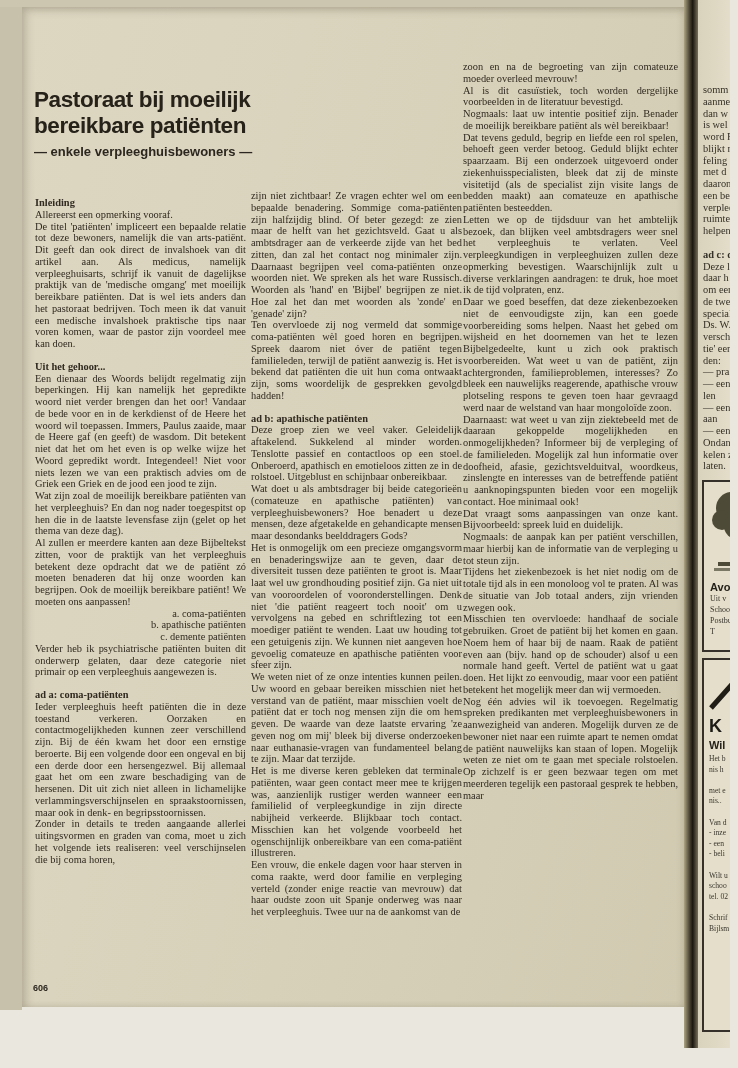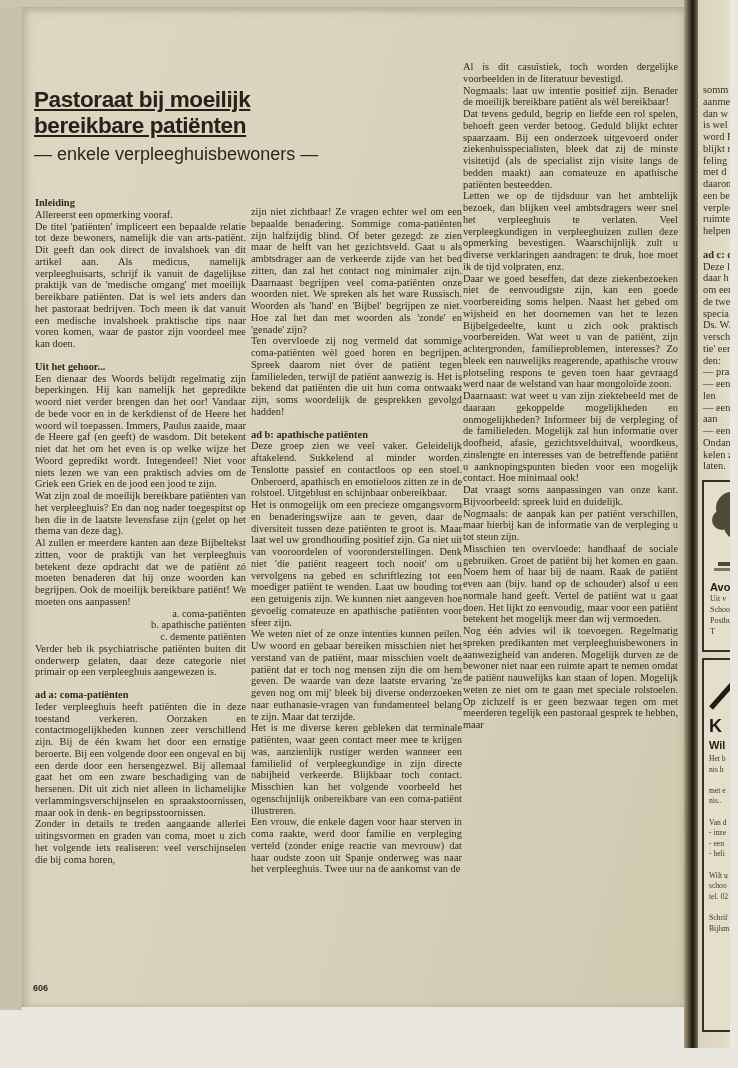--- a/index.html
+++ b/index.html
@@ -21,30 +21,30 @@
     background:linear-gradient(90deg,#d9d2bc,#e3ddc9);overflow:hidden;}
 
   .title{
     position:absolute;left:12px;top:80px;width:224px;
     font-family:"Liberation Sans","DejaVu Sans",sans-serif;
     font-size:22.5px;line-height:26px;font-weight:700;letter-spacing:-.4px;color:#26221a;
   }
   .subtitle{
     position:absolute;left:12px;top:137px;width:224px;
     font-family:"Liberation Sans","DejaVu Sans",sans-serif;
-    font-size:18px;font-weight:400;color:#2b2720;white-space:nowrap;
+    font-size:13px;font-weight:700;color:#2b2720;white-space:nowrap;
   }
 
   .col{
     position:absolute;color:#302a20;
     font-size:10.4px;line-height:11.75px;text-align:justify;
     overflow:hidden;
   }
   .col1{left:13px;top:190px;width:211px;height:788px;}
-  .col2{left:229px;top:183px;width:211px;height:812px;margin-top:16px;}
+  .col2{left:229px;top:183px;width:211px;height:812px;}
   .col3{left:441px;top:54px;width:215px;height:928px;}
   .blk{margin:0;}
   .blk.heading{font-weight:700;margin-top:11px;text-align:left;}
   .col .blk:first-child,.frag-area .blk:first-child{margin-top:0;}
   .blk.list{text-align:right;}
   .blk.frag{white-space:pre-line;text-align:left;}
   .pageno{
     position:absolute;left:11px;top:976px;
     font-family:"Liberation Sans","DejaVu Sans",sans-serif;
     font-size:9px;font-weight:700;color:#2c2820;text-align:right;
@@ -65,21 +65,21 @@
   .k-title{font-family:"Liberation Sans","DejaVu Sans",sans-serif;font-weight:700;font-size:11px;color:#221f19;margin-top:2px;}
   .k-lines{font-size:7.6px;line-height:10.6px;color:#3a362c;white-space:pre-line;margin-top:3px;}
 </style>
 </head>
 <body>
 
 <div class="edge-left"></div>
 <div class="edge-top"></div>
 
 <div class="page-left">
-  <h1 class="title" style="margin:0;text-decoration:underline;">Pastoraat bij moeilijk bereikbare patiënten</h1>
+  <h1 class="title" style="margin:0;">Pastoraat bij moeilijk bereikbare patiënten</h1>
   <div class="subtitle">— enkele verpleeghuisbewoners —</div>
 
   <div class="col col1">
       <div class="blk heading">Inleiding</div>
       <div class="blk para">Allereerst een opmerking vooraf.</div>
       <div class="blk para">De titel 'patiënten' impliceert een bepaalde relatie tot deze bewoners, namelijk die van arts-patiënt. Dit geeft dan ook direct de invalshoek van dit artikel aan. Als medicus, namelijk verpleeghuisarts, schrijf ik vanuit de dagelijkse praktijk van de 'medische omgang' met moeilijk bereikbare patiënten. Dat is wel iets anders dan het pastoraat bedrijven. Toch meen ik dat vanuit een medische invalshoek praktische tips naar voren komen, waar de pastor zijn voordeel mee kan doen.</div>
       <div class="blk heading">Uit het gehoor...</div>
       <div class="blk para">Een dienaar des Woords belijdt regelmatig zijn beperkingen. Hij kan namelijk het gepredikte woord niet verder brengen dan het oor! Vandaar de bede voor en in de kerkdienst of de Heere het woord wil toepassen. Immers, Paulus zaaide, maar de Heere gaf (en geeft) de wasdom. Dit betekent niet dat het om het even is op welke wijze het Woord gepredikt wordt. Integendeel! Niet voor niets lezen we van een praktisch advies om de Griek een Griek en de jood een jood te zijn.</div>
       <div class="blk para">Wat zijn zoal de moeilijk bereikbare patiënten van het verpleeghuis? En dan nog nader toegespitst op hen die in de laatste levensfase zijn (gelet op het thema van deze dag).</div>
       <div class="blk para">Al zullen er meerdere kanten aan deze Bijbeltekst zitten, voor de praktijk van het verpleeghuis betekent deze opdracht dat we de patiënt zó moeten benaderen dat hij onze woorden kan begrijpen. Ook de moeilijk bereikbare patiënt! We moeten ons aanpassen!</div>
@@ -89,34 +89,37 @@
       <div class="blk para">Verder heb ik psychiatrische patiënten buiten dit onderwerp gelaten, daar deze categorie niet primair op een verpleeghuis aangewezen is.</div>
       <div class="blk heading">ad a: coma-patiënten</div>
       <div class="blk para">Ieder verpleeghuis heeft patiënten die in deze toestand verkeren. Oorzaken en contactmogelijkheden kunnen zeer verschillend zijn. Bij de één kwam het door een ernstige beroerte. Bij een volgende door een ongeval en bij een derde door een hersengezwel. Bij allemaal gaat het om een zware beschadiging van de hersenen. Dit uit zich niet alleen in lichamelijke verlammingsverschijnselen en spraakstoornissen, maar ook in denk- en begripsstoornissen.</div>
       <div class="blk para">Zonder in details te treden aangaande allerlei uitingsvormen en graden van coma, moet u zich het volgende iets realiseren: veel verschijnselen die bij coma horen,</div>
     </div>
   <div class="col col2">
       <div class="blk para">zijn niet zichtbaar! Ze vragen echter wel om een bepaalde benadering. Sommige coma-patiënten zijn halfzijdig blind. Of beter gezegd: ze zien maar de helft van het gezichtsveld. Gaat u als ambtsdrager aan de verkeerde zijde van het bed zitten, dan zal het contact nog minimaler zijn. Daarnaast begrijpen veel coma-patiënten onze woorden niet. We spreken als het ware Russisch. Woorden als 'hand' en 'Bijbel' begrijpen ze niet. Hoe zal het dan met woorden als 'zonde' en 'genade' zijn?</div>
       <div class="blk para">Ten overvloede zij nog vermeld dat sommige coma-patiënten wèl goed horen en begrijpen. Spreek daarom niet óver de patiënt tegen familieleden, terwijl de patiënt aanwezig is. Het is bekend dat patiënten die uit hun coma ontwaakt zijn, soms woordelijk de gesprekken gevolgd hadden!</div>
       <div class="blk heading">ad b: apathische patiënten</div>
       <div class="blk para">Deze groep zien we veel vaker. Geleidelijk aftakelend. Sukkelend al minder worden. Tenslotte passief en contactloos op een stoel. Onberoerd, apathisch en emotieloos zitten ze in de rolstoel. Uitgeblust en schijnbaar onbereikbaar.</div>
+      <div class="blk para">Wat doet u als ambtsdrager bij beide categorieën (comateuze en apathische patiënten) van verpleeghuisbewoners? Hoe benadert u deze mensen, deze afgetakelde en gehandicapte mensen maar desondanks beelddragers Gods?</div>
       <div class="blk para">Het is onmogelijk om een precieze omgangsvorm en benaderingswijze aan te geven, daar de diversiteit tussen deze patiënten te groot is. Maar laat wel uw grondhouding positief zijn. Ga niet uit van vooroordelen of vooronderstellingen. Denk niet 'die patiënt reageert toch nooit' om u vervolgens na gebed en schriftlezing tot een moediger patiënt te wenden. Laat uw houding tot een getuigenis zijn. We kunnen niet aangeven hoe gevoelig comateuze en apathische patiënten voor sfeer zijn.</div>
       <div class="blk para">We weten niet of ze onze intenties kunnen peilen. Uw woord en gebaar bereiken misschien niet het verstand van de patiënt, maar misschien voelt de patiënt dat er toch nog mensen zijn die om hem geven. De waarde van deze laatste ervaring 'ze geven nog om mij' bleek bij diverse onderzoeken naar euthanasie-vragen van fundamenteel belang te zijn. Maar dat terzijde.</div>
       <div class="blk para">Het is me diverse keren gebleken dat terminale patiënten, waar geen contact meer mee te krijgen was, aanzienlijk rustiger werden wanneer een familielid of verpleegkundige in zijn directe nabijheid verkeerde. Blijkbaar toch contact. Misschien kan het volgende voorbeeld het ogenschijnlijk onbereikbare van een coma-patiënt illustreren.</div>
       <div class="blk para">Een vrouw, die enkele dagen voor haar sterven in coma raakte, werd door familie en verpleging verteld (zonder enige reactie van mevrouw) dat haar oudste zoon uit Spanje onderweg was naar het verpleeghuis. Twee uur na de aankomst van de</div>
     </div>
   <div class="col col3">
+      <div class="blk para">zoon en na de begroeting van zijn comateuze moeder overleed mevrouw!</div>
       <div class="blk para">Al is dit casuïstiek, toch worden dergelijke voorbeelden in de literatuur bevestigd.</div>
       <div class="blk para">Nogmaals: laat uw intentie positief zijn. Benader de moeilijk bereikbare patiënt als wèl bereikbaar!</div>
       <div class="blk para">Dat tevens geduld, begrip en liefde een rol spelen, behoeft geen verder betoog. Geduld blijkt echter spaarzaam. Bij een onderzoek uitgevoerd onder ziekenhuisspecialisten, bleek dat zij de minste visitetijd (als de specialist zijn visite langs de bedden maakt) aan comateuze en apathische patiënten besteedden.</div>
       <div class="blk para">Letten we op de tijdsduur van het ambtelijk bezoek, dan blijken veel ambtsdragers weer snel het verpleeghuis te verlaten. Veel verpleegkundigen in verpleeghuizen zullen deze opmerking bevestigen. Waarschijnlijk zult u diverse verklaringen aandragen: te druk, hoe moet ik de tijd volpraten, enz.</div>
       <div class="blk para">Daar we goed beseffen, dat deze ziekenbezoeken niet de eenvoudigste zijn, kan een goede voorbereiding soms helpen. Naast het gebed om wijsheid en het doornemen van het te lezen Bijbelgedeelte, kunt u zich ook praktisch voorbereiden. Wat weet u van de patiënt, zijn achtergronden, familieproblemen, interesses? Zo bleek een nauwelijks reagerende, apathische vrouw plotseling respons te geven toen haar gevraagd werd naar de welstand van haar mongoloïde zoon.</div>
       <div class="blk para">Daarnaast: wat weet u van zijn ziektebeeld met de daaraan gekoppelde mogelijkheden en onmogelijkheden? Informeer bij de verpleging of de familieleden. Mogelijk zal hun informatie over doofheid, afasie, gezichtsvelduitval, woordkeus, zinslengte en interesses van de betreffende patiënt u aanknopingspunten bieden voor een mogelijk contact. Hoe minimaal ook!</div>
       <div class="blk para">Dat vraagt soms aanpassingen van onze kant. Bijvoorbeeld: spreek luid en duidelijk.</div>
       <div class="blk para">Nogmaals: de aanpak kan per patiënt verschillen, maar hierbij kan de informatie van de verpleging u tot steun zijn.</div>
+      <div class="blk para">Tijdens het ziekenbezoek is het niet nodig om de totale tijd als in een monoloog vol te praten. Al was de situatie van Job totaal anders, zijn vrienden zwegen ook.</div>
       <div class="blk para">Misschien ten overvloede: handhaaf de sociale gebruiken. Groet de patiënt bij het komen en gaan. Noem hem of haar bij de naam. Raak de patiënt even aan (bijv. hand op de schouder) alsof u een normale hand geeft. Vertel de patiënt wat u gaat doen. Het lijkt zo eenvoudig, maar voor een patiënt betekent het mogelijk meer dan wij vermoeden.</div>
       <div class="blk para">Nog één advies wil ik toevoegen. Regelmatig spreken predikanten met verpleeghuisbewoners in aanwezigheid van anderen. Mogelijk durven ze de bewoner niet naar een ruimte apart te nemen omdat de patiënt nauwelijks kan staan of lopen. Mogelijk weten ze niet om te gaan met speciale rolstoelen. Op zichzelf is er geen bezwaar tegen om met meerderen tegelijk een pastoraal gesprek te hebben, maar</div>
     </div>
 
   <div class="pageno">606</div>
 </div>
 
 <div class="spine"></div>
 
 <div class="page-right">

